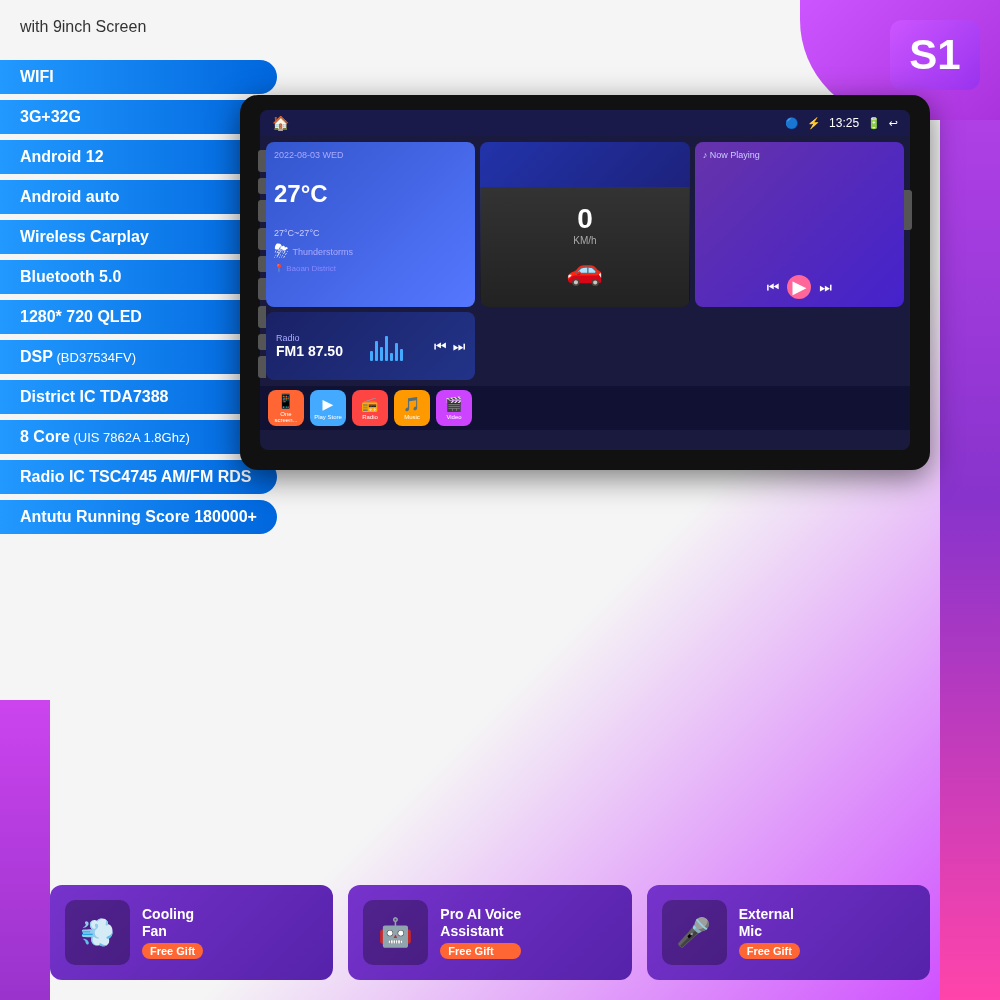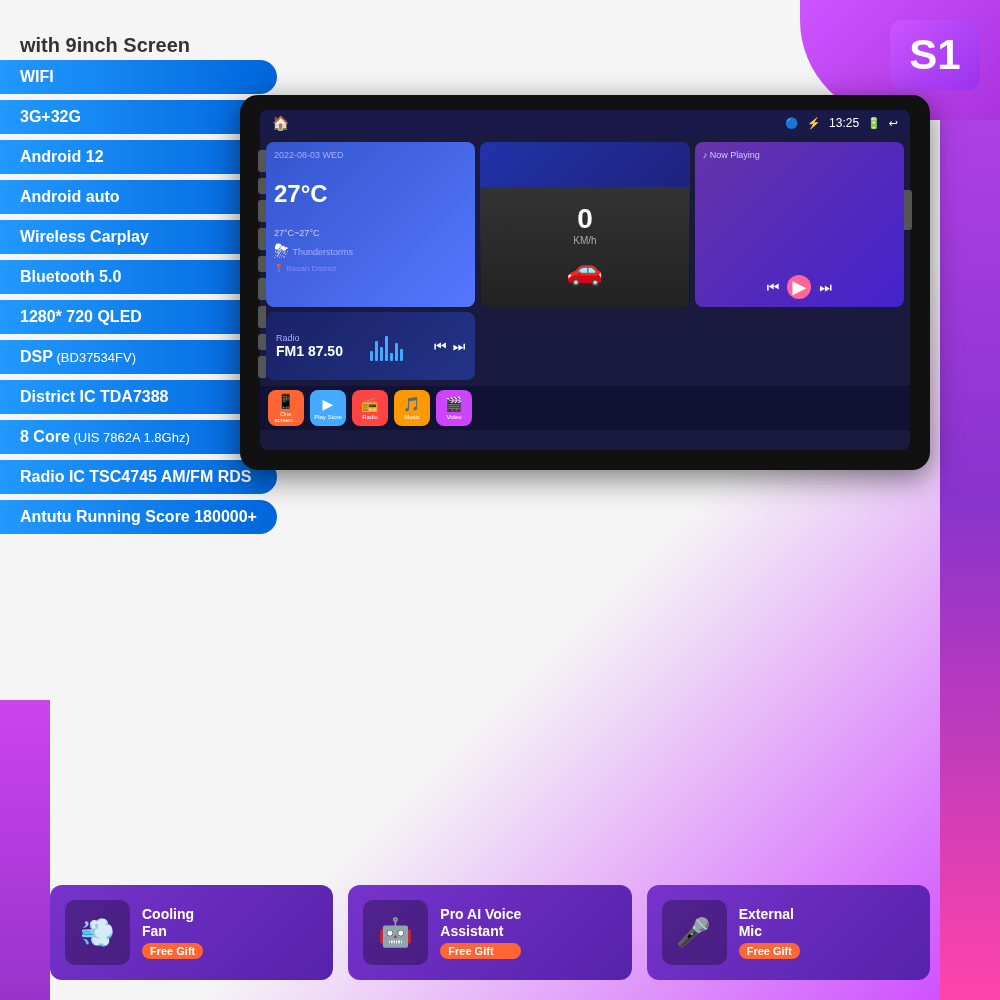--- a/index.html
+++ b/index.html
@@ -64,26 +64,26 @@
       width: 90px;
       height: 70px;
       display: flex;
       align-items: center;
       justify-content: center;
       border-radius: 12px;
     }
 
     .subtitle {
       position: absolute;
-      top: 34px;
+      top: 18px;
       left: 20px;
       z-index: 10;
-      font-size: 20px;
+      font-size: 16px;
       color: #333;
-      font-weight: 700;
+      font-weight: 400;
     }
 
     
     .features-list {
       position: absolute;
       top: 60px;
       left: 0;
       z-index: 10;
       display: flex;
       flex-direction: column;

